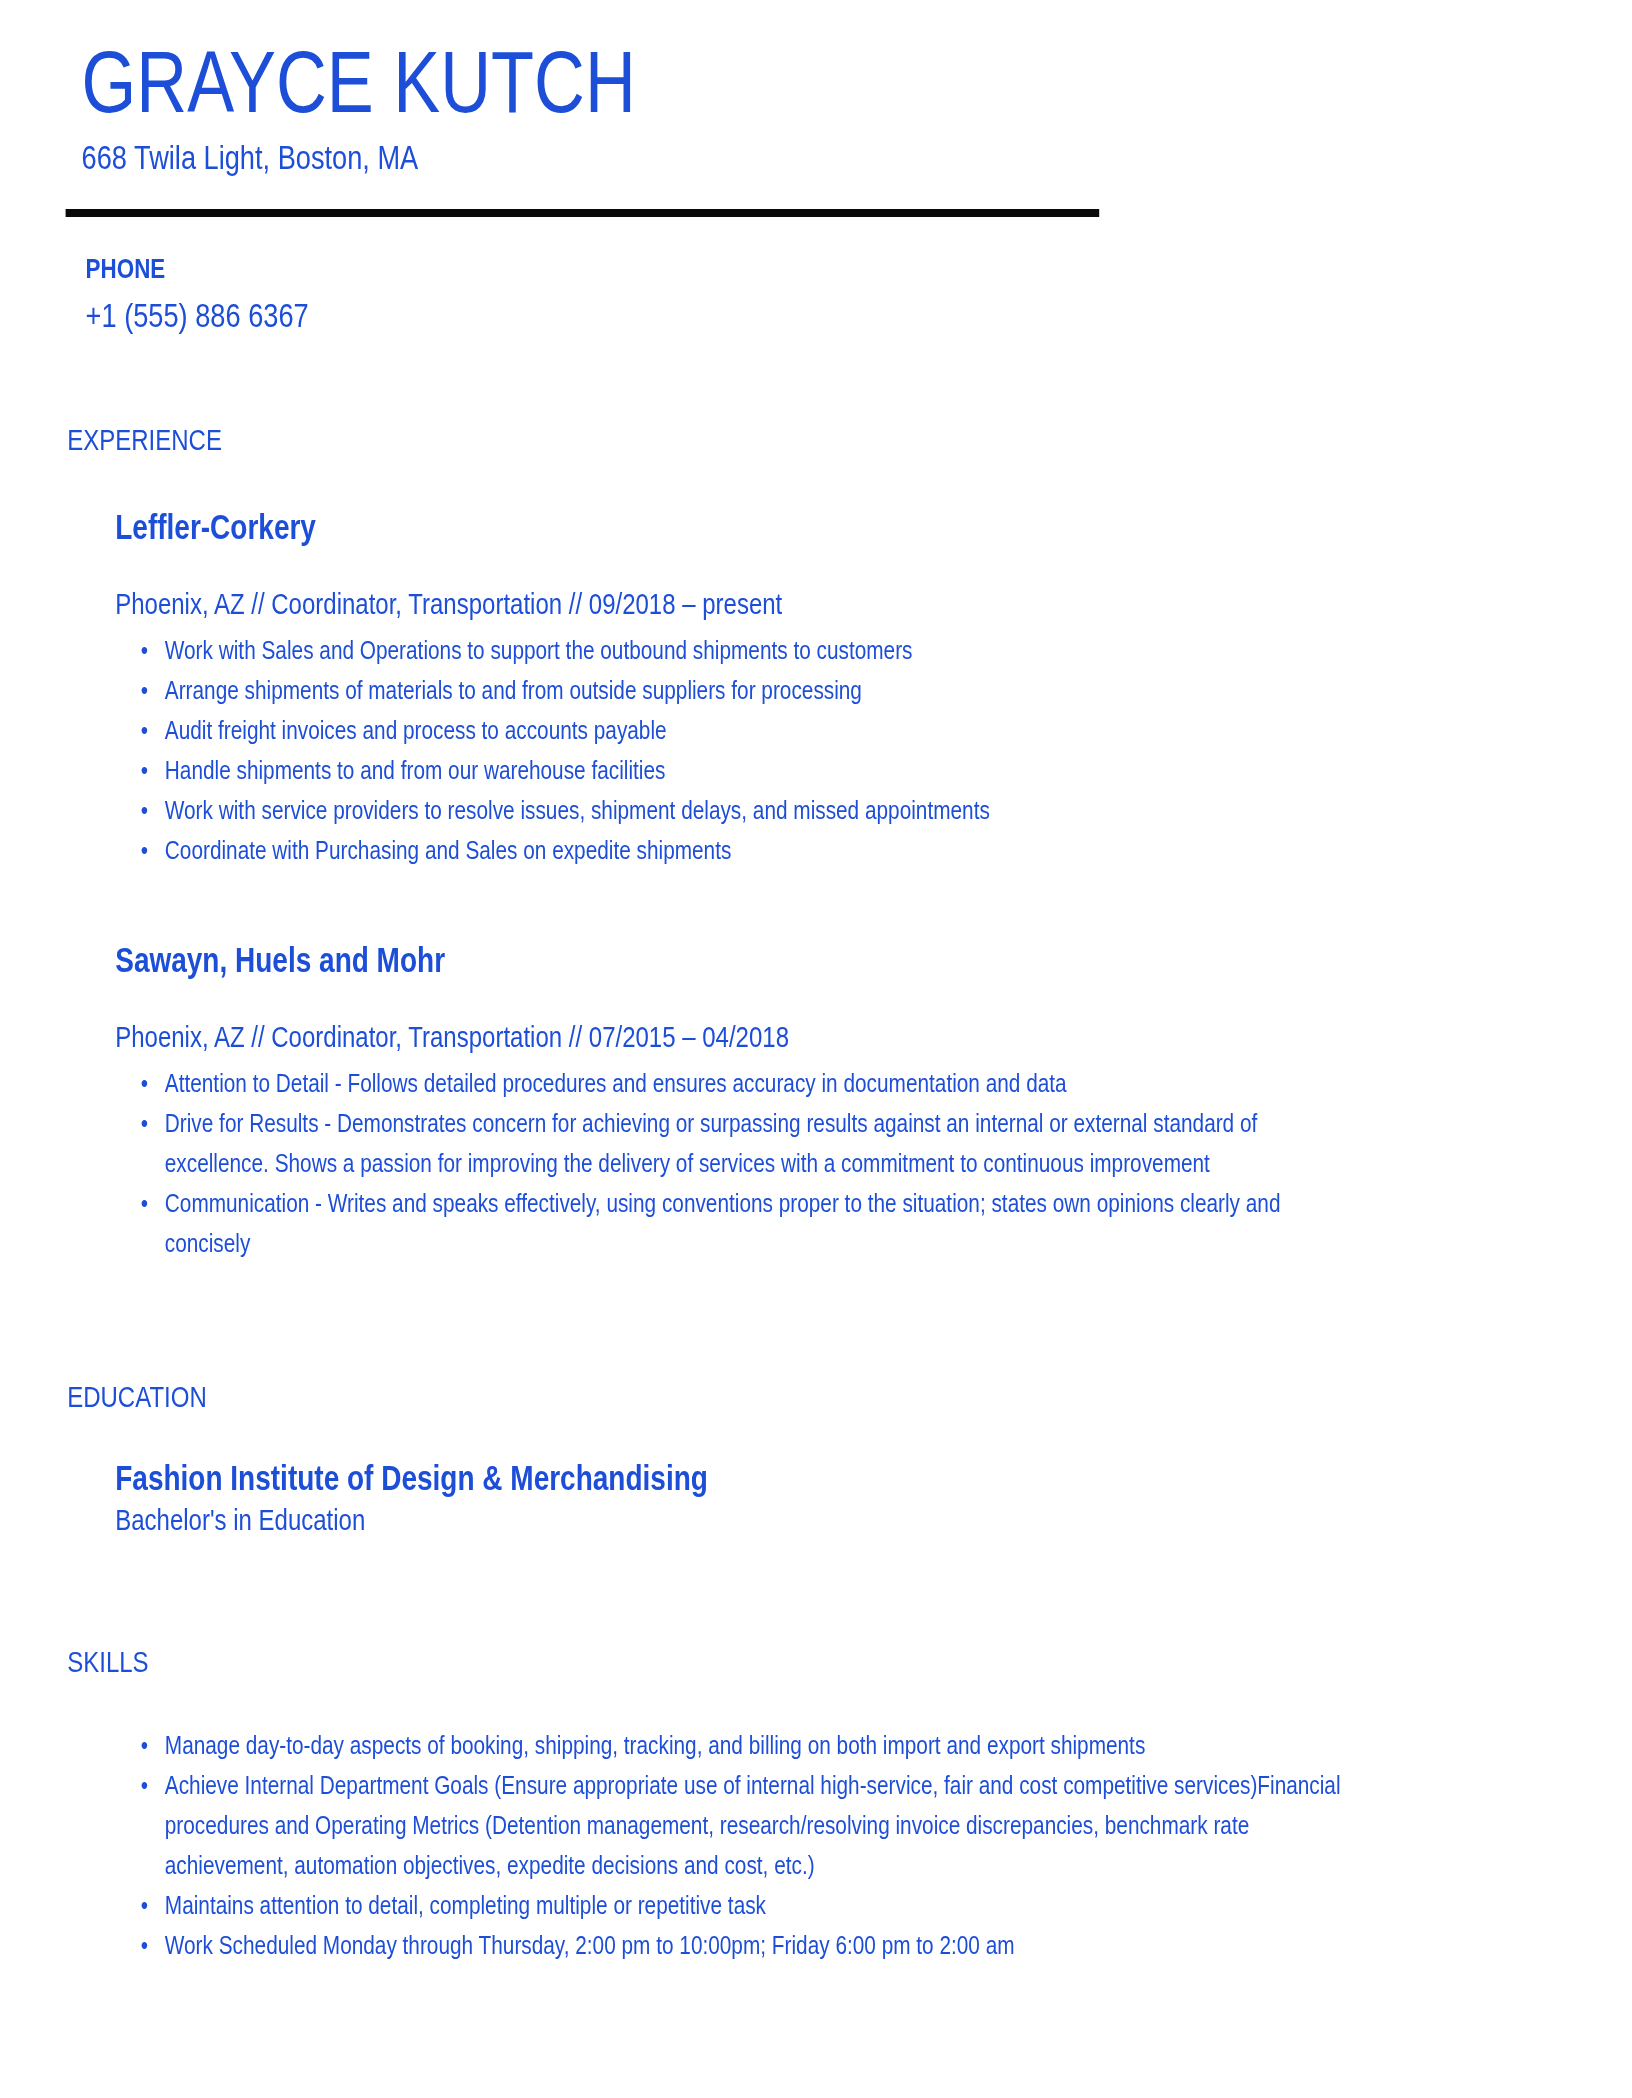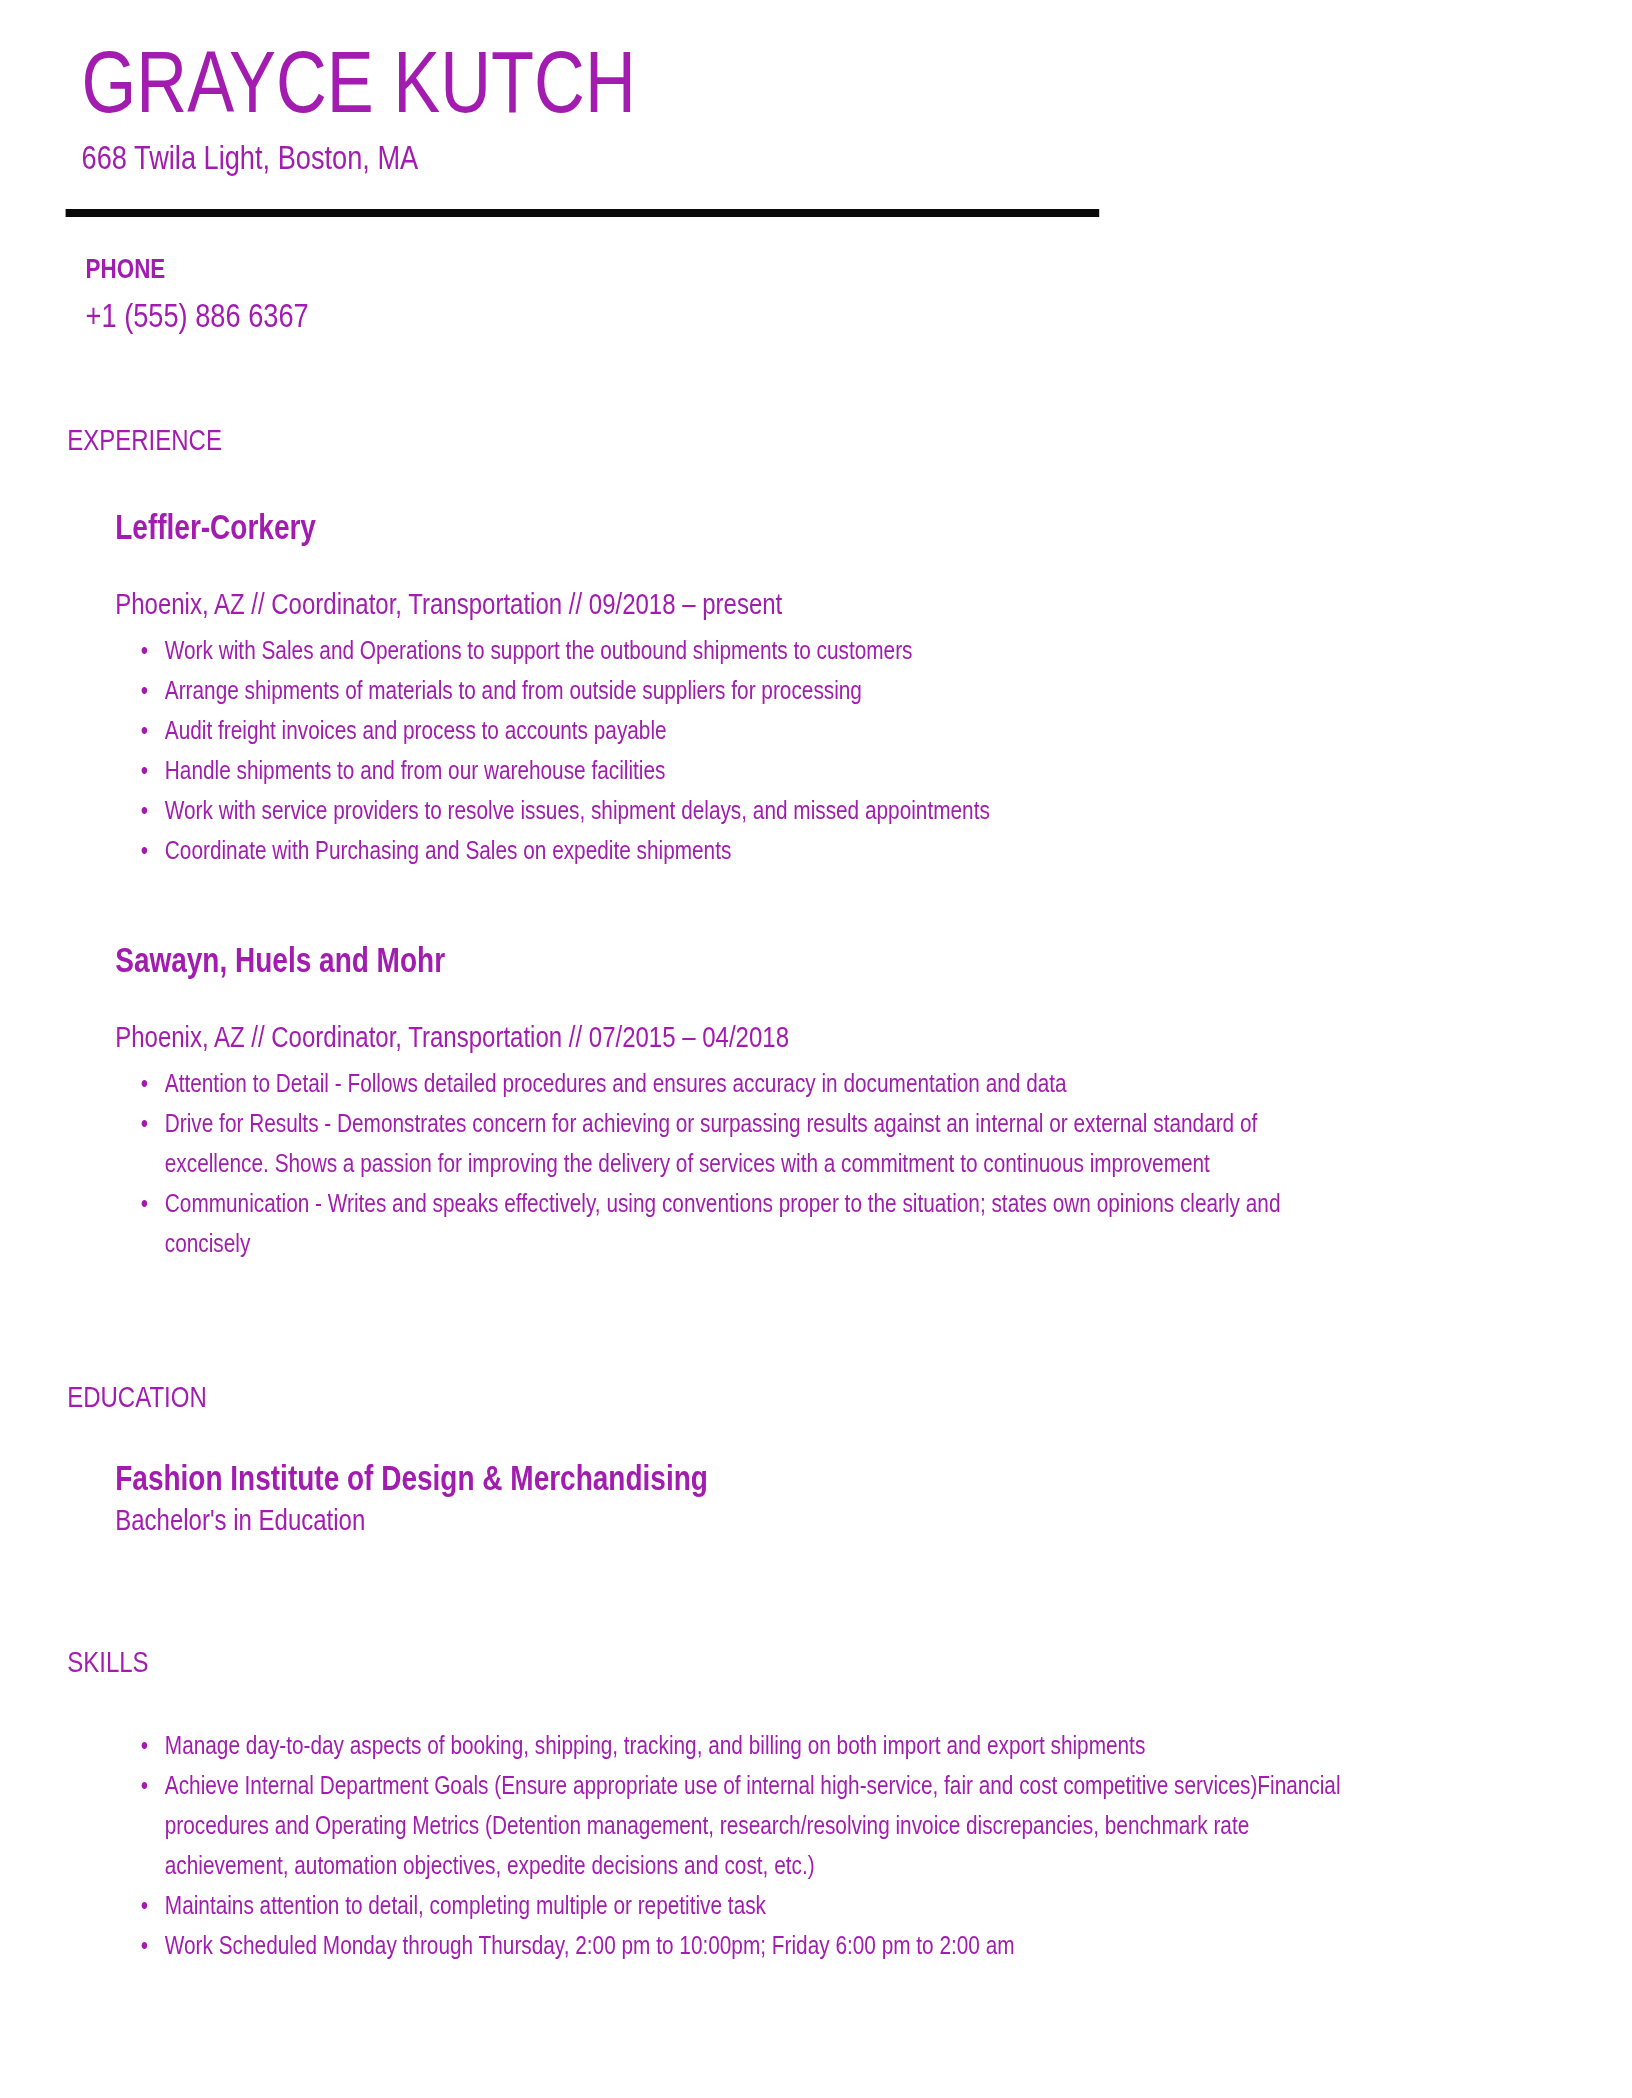--- a/index.html
+++ b/index.html
@@ -3,21 +3,21 @@
 <meta charset="utf-8">
 <style>
   * { box-sizing: border-box; }
   html, body { margin: 0; padding: 0; background: #ffffff; }
   .page {
     position: relative;
     width: 1632px;
     height: 2098px;
     background: #ffffff;
     overflow: hidden;
-    color: #a21caf;
+    color: #1d4ed8;
     font-family: "Liberation Sans", "DejaVu Sans", sans-serif;
   }
   
   .condense {
     display: flow-root;
     width: 2040px;               
     transform: scaleX(0.8);
     transform-origin: 0 0;
   }
   .condense > * { margin: 0; }

